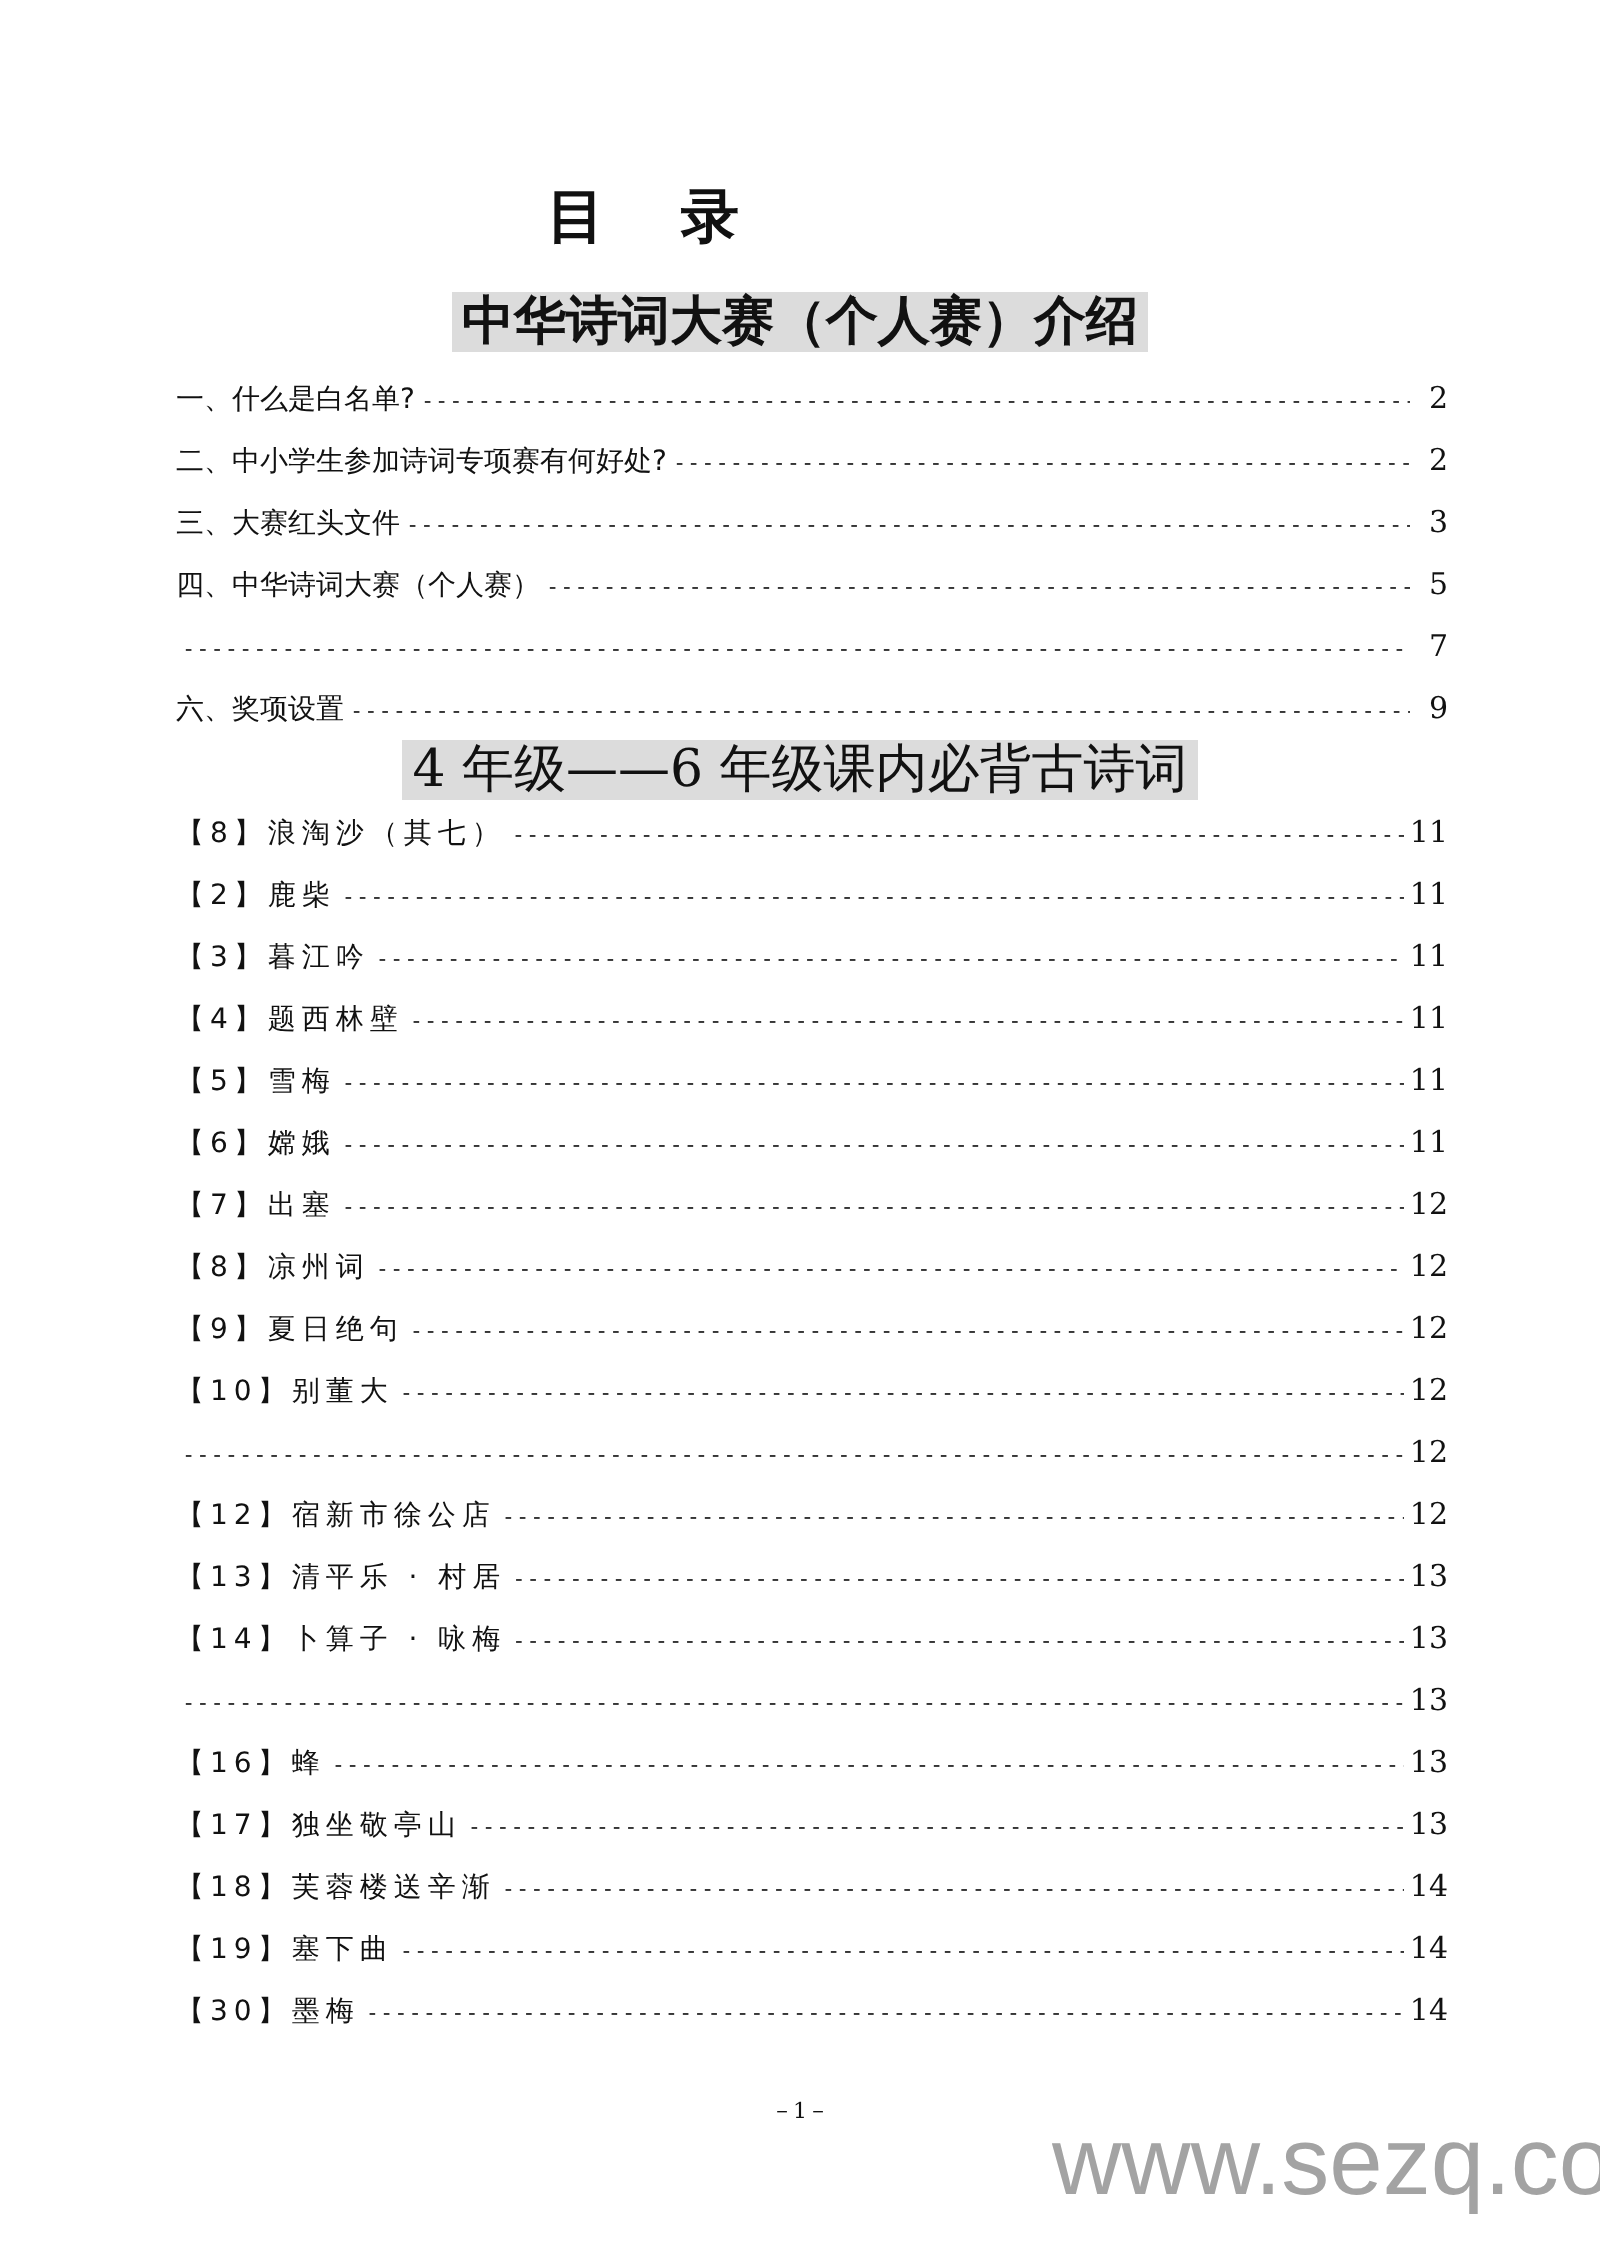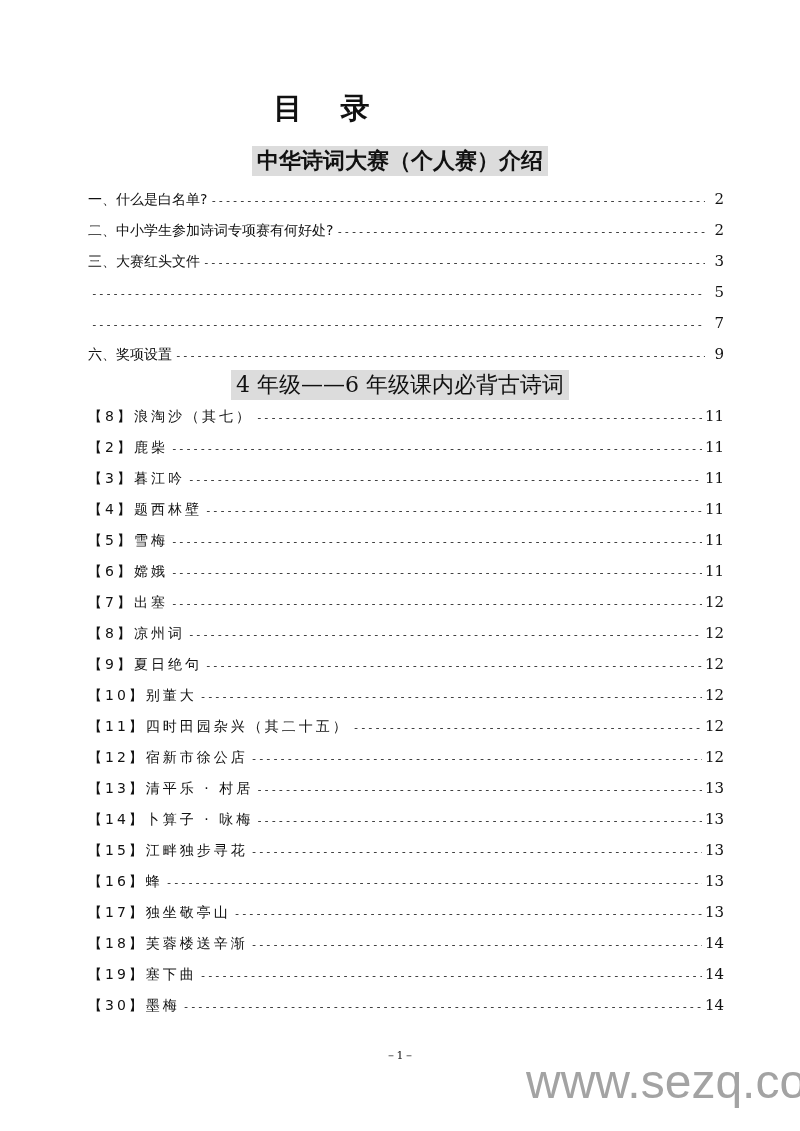--- a/index.html
+++ b/index.html
@@ -3,21 +3,21 @@
   <meta charset="utf-8">
   <style>
     html, body { margin: 0; padding: 0; background: #ffffff; }
     body { width: 800px; height: 1131px; position: relative; overflow: hidden;
            font-family: "DejaVu Serif", "Liberation Serif", serif; color: #111; }
     .title { position: absolute; top: 88px; left: 0; width: 657px; text-align: center;
              font-family: "DejaVu Sans", sans-serif; font-weight: bold; font-size: 29px;
              letter-spacing: 14px; line-height: 40px; }
     .band-wrap { position: absolute; left: 0; width: 800px; text-align: center; }
     .band { display: inline-block; background: #dcdcdc; padding: 0 5px;
-            font-family: "DejaVu Sans", sans-serif; font-size: 22px; line-height: 30px; }
+            font-family: "DejaVu Sans", sans-serif; font-size: 26px; line-height: 30px; }
     .band.b1 { font-weight: bold; }
     .band.b2 { font-family: "DejaVu Serif", serif; font-weight: normal; }
     .toc { position: absolute; left: 76px; width: 648px; }
     .row { display: flex; align-items: baseline; height: 31px; line-height: 31px; font-size: 14px; margin-left: 12px; }
     .row .label { white-space: nowrap; font-family: "DejaVu Sans", sans-serif; }
     .row.poem .label { letter-spacing: 3px; }
     .row .leader { flex: 1; overflow: hidden; white-space: nowrap; color: #222;
                    margin: 0 3px; font-family: "DejaVu Sans Mono", monospace; font-size: 11px; letter-spacing: 0.5px; }
     .row .leader::before { content: "------------------------------------------------------------------------------------------------------------------------------------------------------------------------"; }
     .row .page { min-width: 16px; text-align: right; font-family: "DejaVu Serif", serif; font-size: 15px; }
@@ -45,20 +45,21 @@
       <span class="label">二、中小学生参加诗词专项赛有何好处?</span>
       <span class="leader"></span>
       <span class="page">2</span>
     </div>
   <div class="row">
       <span class="label">三、大赛红头文件</span>
       <span class="leader"></span>
       <span class="page">3</span>
     </div>
   <div class="row">
+      <span class="label">四、中华诗词大赛（个人赛）</span>
       <span class="leader"></span>
       <span class="page">5</span>
     </div>
   <div class="row">
       <span class="leader"></span>
       <span class="page">7</span>
     </div>
   <div class="row">
       <span class="label">六、奖项设置</span>
       <span class="leader"></span>
@@ -115,41 +116,39 @@
       <span class="label">【9】夏日绝句</span>
       <span class="leader"></span>
       <span class="page">12</span>
     </div>
   <div class="row poem">
       <span class="label">【10】别董大</span>
       <span class="leader"></span>
       <span class="page">12</span>
     </div>
   <div class="row poem">
-      <span class="label">【11】四时田园杂兴（其二十五）</span>
       <span class="leader"></span>
       <span class="page">12</span>
     </div>
   <div class="row poem">
       <span class="label">【12】宿新市徐公店</span>
       <span class="leader"></span>
       <span class="page">12</span>
     </div>
   <div class="row poem">
       <span class="label">【13】清平乐 · 村居</span>
       <span class="leader"></span>
       <span class="page">13</span>
     </div>
   <div class="row poem">
       <span class="label">【14】卜算子 · 咏梅</span>
       <span class="leader"></span>
       <span class="page">13</span>
     </div>
   <div class="row poem">
-      <span class="label">【15】江畔独步寻花</span>
       <span class="leader"></span>
       <span class="page">13</span>
     </div>
   <div class="row poem">
       <span class="label">【16】蜂</span>
       <span class="leader"></span>
       <span class="page">13</span>
     </div>
   <div class="row poem">
       <span class="label">【17】独坐敬亭山</span>

